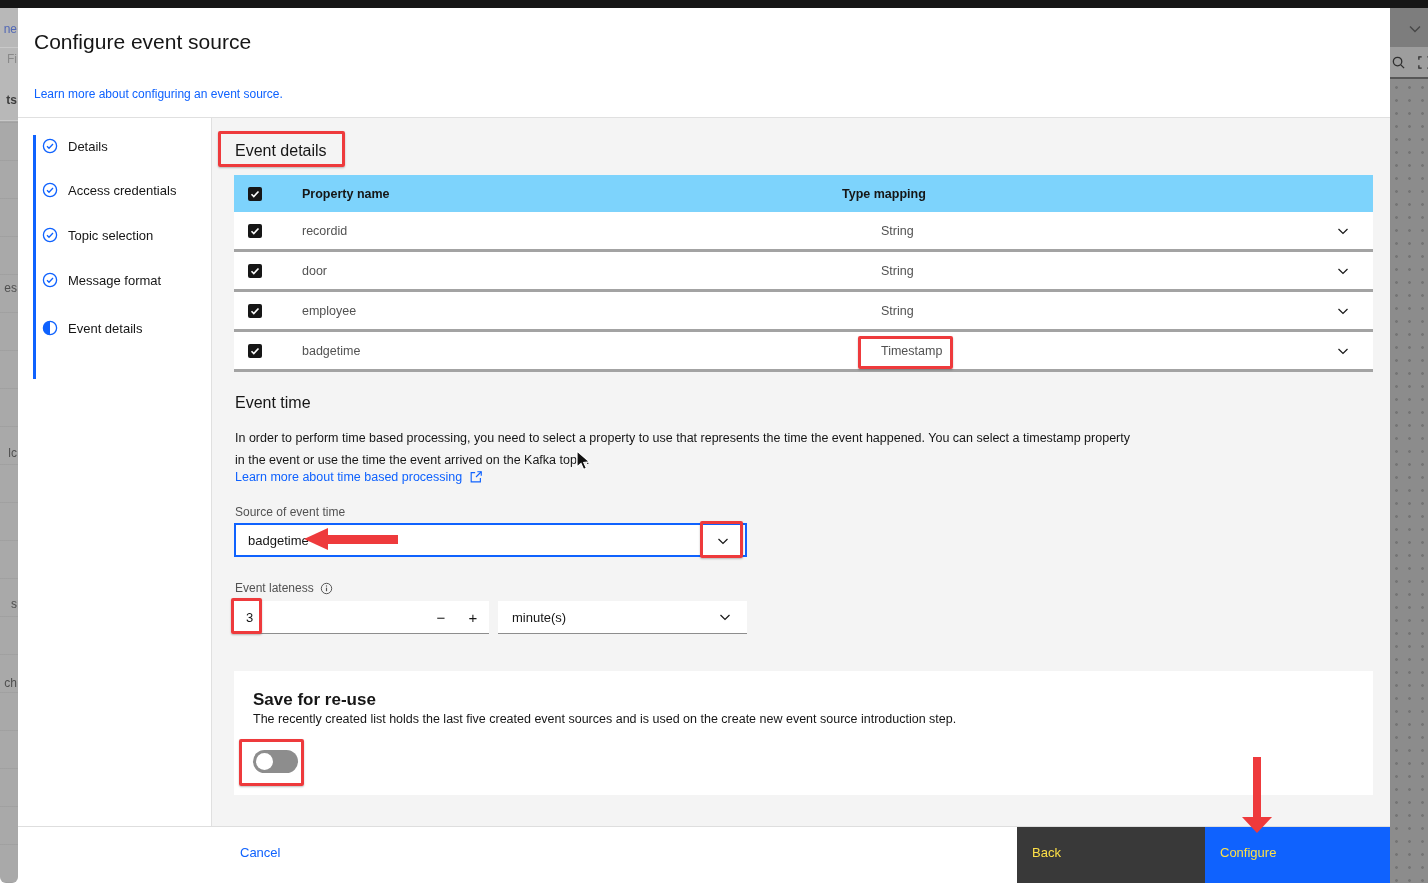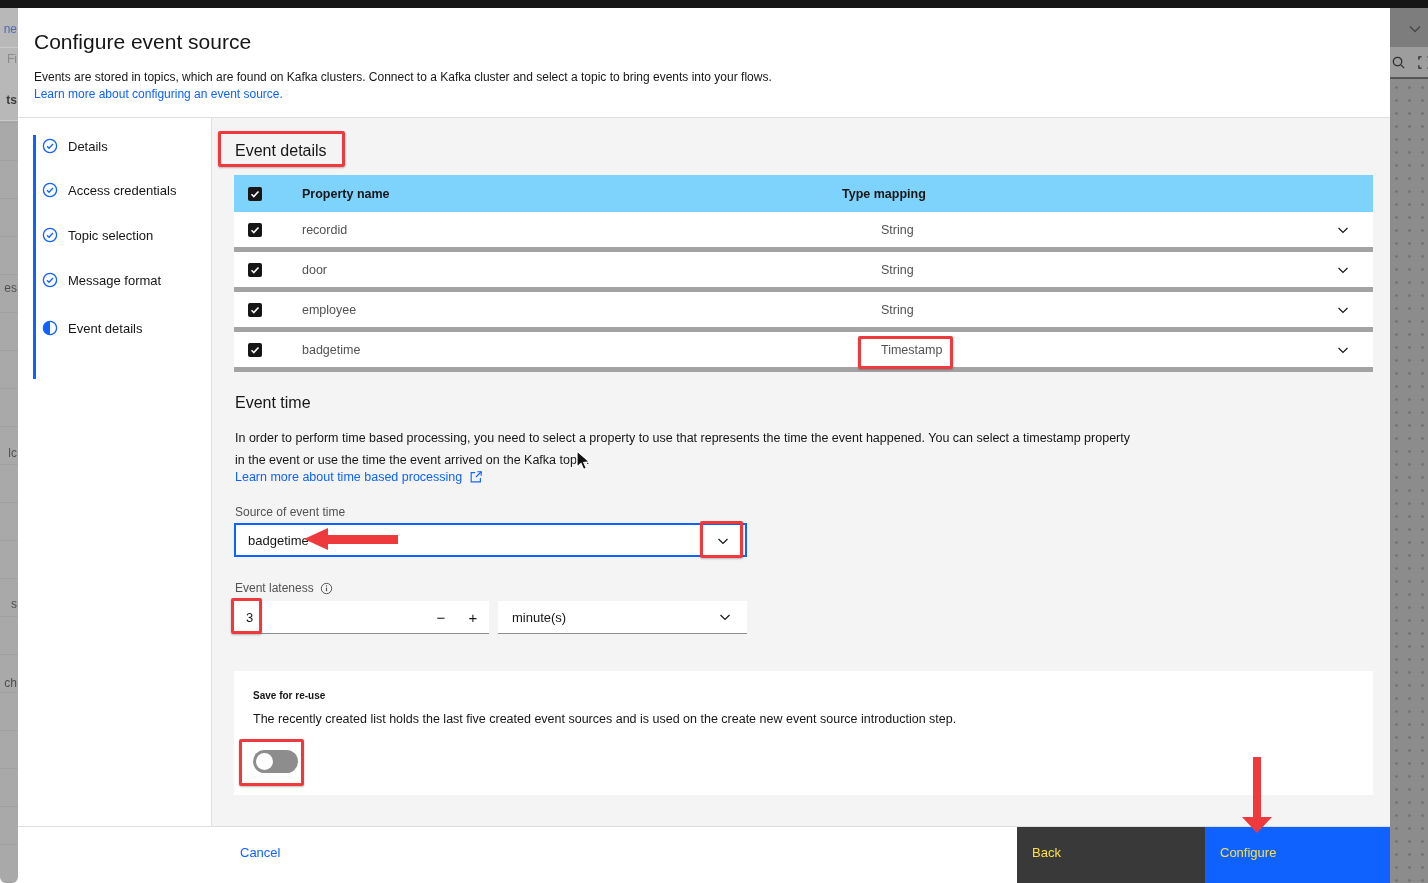--- a/index.html
+++ b/index.html
@@ -37,21 +37,21 @@
   .m-bodyline { position:absolute; left:0; top:109px; width:1372px; height:1px; background:#e0e0e0; }
   .side-vline { position:absolute; left:193px; top:109px; width:1px; height:766px; background:#e0e0e0; }
   .progress-line { position:absolute; left:15px; top:127px; width:3px; height:244px; background:#0f62fe; }
   .step { position:absolute; left:24px; display:flex; align-items:center; gap:10px; cursor:pointer; }
   .step .lbl { font-size:13px; color:#161616; }
   
   .panel { position:absolute; left:194px; top:110px; width:1178px; height:708px; background:#f4f4f4; }
   .h16 { position:absolute; font-size:16px; font-weight:400; color:#161616; }
   .table { position:absolute; left:22px; top:57px; width:1139px; }
   .thead { position:relative; height:37px; background:#7dd3fc; }
-  .trow  { position:relative; height:40px; background:#ffffff; border-bottom:5px solid #a3a3a3; }
+  .trow  { position:relative; height:40px; background:#ffffff; border-bottom:3px solid #a3a3a3; }
   .cb { position:absolute; left:14px; top:50%; margin-top:-7px; width:14px; height:14px; background:#161616; border-radius:2px; cursor:pointer; }
   .cb svg { position:absolute; left:1px; top:1px; }
   .col-prop { position:absolute; left:68px; top:50%; transform:translateY(-50%); font-size:12.5px; }
   .col-type { position:absolute; left:647px; top:50%; transform:translateY(-50%); font-size:12.5px; }
   .thead .col-prop, .thead .col-type { font-weight:bold; color:#161616; }
   .thead .col-type { left:608px; }
   .trow .col-prop, .trow .col-type { color:#525252; }
   .row-chev { position:absolute; right:22px; top:50%; margin-top:-8px; cursor:pointer; }
   .para { position:absolute; font-size:12.5px; color:#161616; line-height:22px; }
   .blue-link { position:absolute; font-size:12.5px; color:#0f62fe; display:flex; align-items:center; gap:7px; cursor:pointer; }
@@ -63,21 +63,21 @@
   .dd-source { left:22px; top:405px; width:513px; height:34px; border:2px solid #0f62fe; padding-left:12px; }
   .dd-source .chev { position:absolute; right:14px; top:8px; }
   .num-input { position:absolute; left:22px; top:483px; width:255px; height:33px; background:#fff; border-bottom:1px solid #8d8d8d; font-size:13px; }
   .num-val { position:absolute; left:12px; top:9px; }
   .stepper { position:absolute; top:0; width:32px; height:33px; border:none; background:transparent; font-size:15px; color:#161616; text-align:center; line-height:33px; cursor:pointer; }
   .stepper.minus { right:32px; }
   .stepper.plus { right:0; }
   .dd-unit { left:286px; top:483px; width:249px; height:33px; border-bottom:1px solid #8d8d8d; padding-left:14px; }
   .dd-unit .chev { position:absolute; right:14px; top:8px; }
   .save-card { position:absolute; left:22px; top:553px; width:1139px; height:124px; background:#ffffff; }
-  .save-card .sc-head { position:absolute; left:19px; top:19px; font-size:10px; font-weight:bold; color:#161616; }
+  .save-card .sc-head { position:absolute; left:19px; top:19px; font-size:17px; font-weight:bold; color:#161616; }
   .save-card .sc-para { position:absolute; left:19px; top:41px; font-size:12.5px; color:#161616; }
   .toggle { position:absolute; left:19px; top:79px; width:45px; height:23px; background:#8d8d8d; border-radius:12px; cursor:pointer; }
   .toggle .knob { position:absolute; left:3px; top:3px; width:17px; height:17px; background:#ffffff; border-radius:50%; }
   
   .footer { position:absolute; left:0; top:818px; width:1372px; height:57px; background:#ffffff; border-top:1px solid #dedede; }
   .cancel { position:absolute; left:222px; top:18px; font-size:13px; color:#0f62fe; cursor:pointer; }
   .btn { position:absolute; top:0; height:57px; color:#fde047; font-size:13px; cursor:pointer; }
   .btn span { position:absolute; left:15px; top:18px; }
   .btn-back { left:999px; width:188px; background:#393939; }
   .btn-configure { left:1187px; width:185px; background:#0f62fe; }
@@ -122,21 +122,20 @@
         </svg>
       <svg width="15" height="15" viewBox="0 0 16 16" style="position:absolute;left:27px;top:8px">
           <path d="M2 5V2h3M11 2h3v3M14 11v3h-3M5 14H2v-3" fill="none" stroke="#2f2f2f" stroke-width="1.4"></path>
         </svg>
     </div>
     <div class="dots"></div>
   </div>
 
   <div class="modal">
     <div class="m-title">Configure event source</div>
-    <div class="m-desc">Events are stored in topics, which are found on Kafka clusters. Connect to a Kafka cluster and select a topic to bring events into your flows.</div>
     <div class="m-link">Learn more about configuring an event source.</div>
     <div class="m-bodyline"></div>
     <div class="side-vline"></div>
     <div class="progress-line"></div>
 
     <div class="step" style="top:130px">
       <svg width="16" height="16" viewBox="0 0 16 16">
           <circle cx="8" cy="8" r="6.6" fill="none" stroke="#0f62fe" stroke-width="1.3"></circle>
           <path d="M5 8.2l2 2 4-4.2" fill="none" stroke="#0f62fe" stroke-width="1.3"></path>
         </svg>

